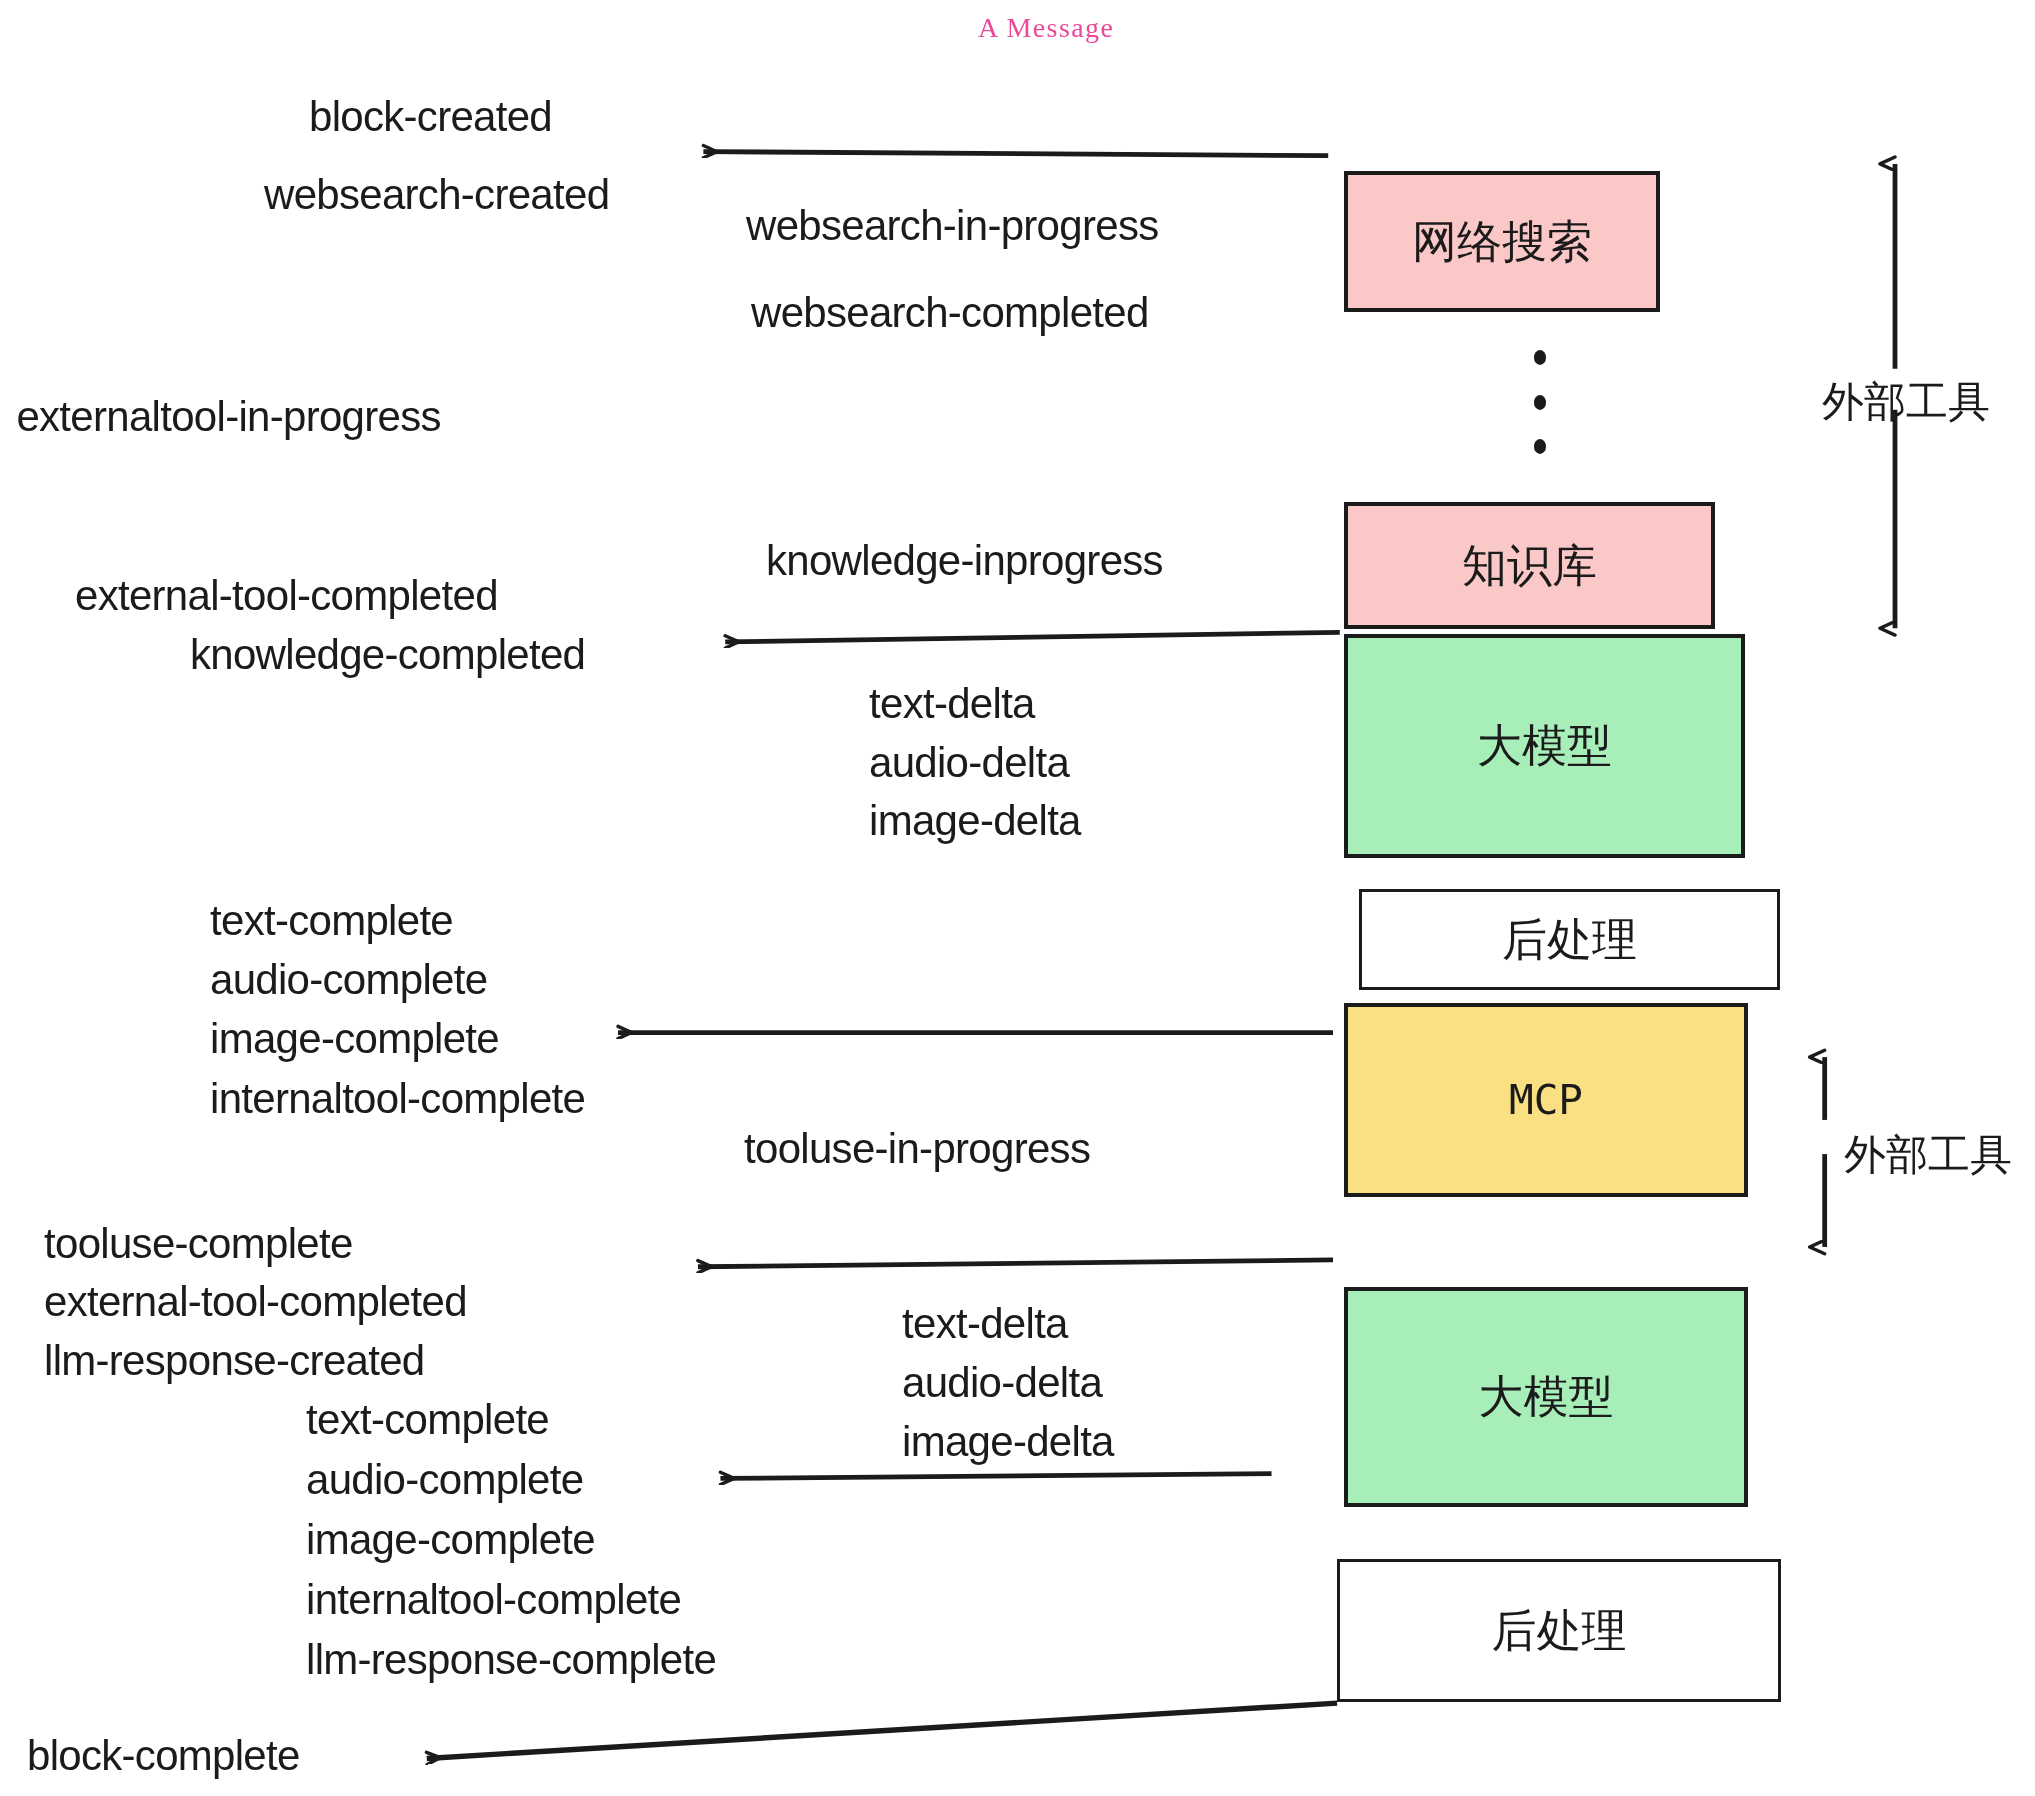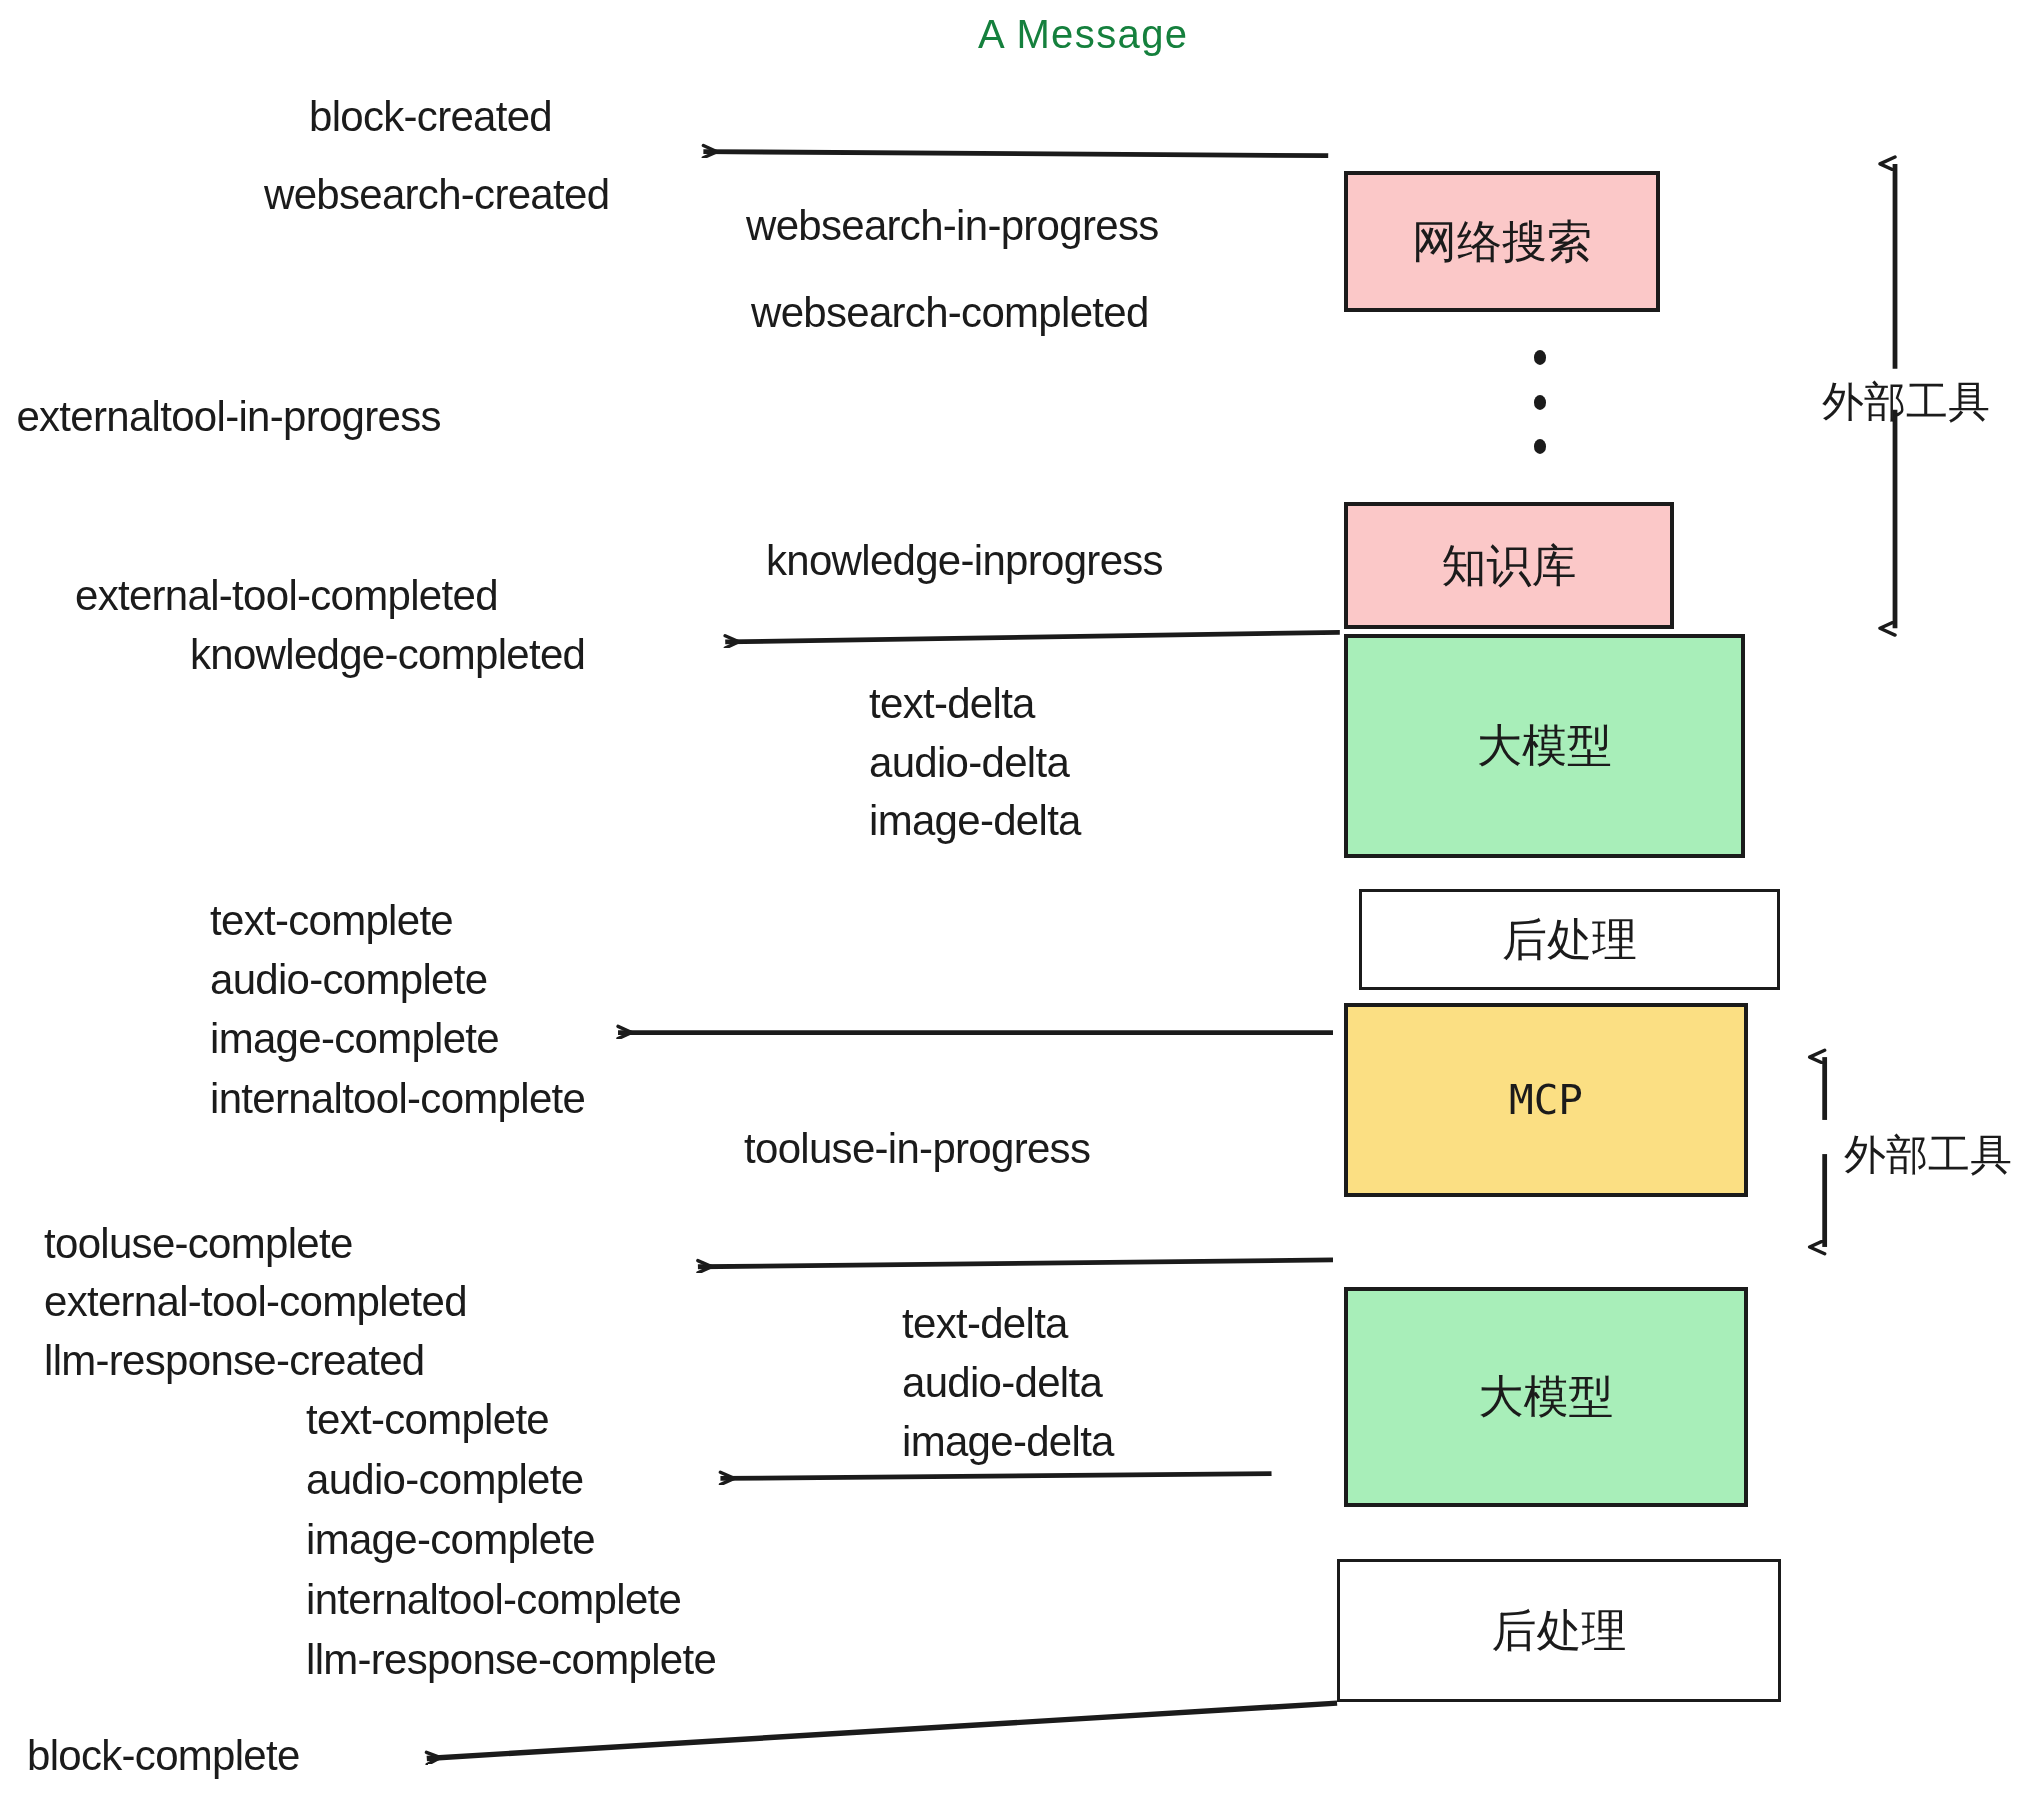--- a/index.html
+++ b/index.html
@@ -1,22 +1,22 @@
 <!DOCTYPE html>
 <html style="font-size:11px"><head>
 <meta charset="utf-8">
 <style>
   html,body{margin:0;padding:0;background:#ffffff;}
   body{width:2035px;height:1796px;position:relative;overflow:hidden;
        font-family:"DejaVu Sans Mono","Liberation Mono",monospace;color:#1a1a1a;}
   #stage{position:absolute;left:0;top:0;width:2035px;height:1796px;}
   .lbl{position:absolute;white-space:nowrap;font-family:Liberation Sans, sans-serif;
        font-size:42px;line-height:1;color:#1b1b1b;letter-spacing:-0.7px;}
-  .title{position:absolute;white-space:nowrap;font-family:Liberation Sans, sans-serif;
-         font-size:40px;color:#15803d;letter-spacing:1.4px;}
+  .title{position:absolute;white-space:nowrap;font-family:Liberation Serif, serif;
+         font-size:28px;color:#ec4899;letter-spacing:1.4px;}
   .box{position:absolute;box-sizing:border-box;border:4.1px solid #1b1b1b;
        display:flex;align-items:center;justify-content:center;
        font-family:"DejaVu Sans","Liberation Sans",sans-serif;font-size:45px;color:#1b1b1b;}
   .box.mcpbox{font-family:"DejaVu Sans Mono","Liberation Mono",monospace;font-size:41px;}
   .cnlbl{position:absolute;white-space:nowrap;font-family:"DejaVu Sans","Liberation Sans",sans-serif;
          font-size:42px;color:#1b1b1b;margin-top:8px;}
   .dot{position:absolute;width:12.3px;height:15px;background:#1b1b1b;border-radius:50%;}
   svg.layer{position:absolute;left:0;top:0;width:2035px;height:1796px;pointer-events:none;}
 </style>
 </head>
@@ -71,21 +71,21 @@
       <path d="M2672,1690 L2672,1826" fill="none" stroke="#1b1b1b" stroke-width="7" marker-end="url(#ahd)"></path>
     </g>
   </svg>
 
   <div class="title" style="left:978px;top:12.3px;">A Message</div>
 
   <div class="box" style="left:1344px;top:171px;width:316px;height:141px;background:#fbc8c8;">
     <span>网络搜索</span>
   </div>
 
-  <div class="box" style="left:1344px;top:502px;width:330px;height:127px;background:#fbc8c8;">
+  <div class="box" style="left:1344px;top:502px;width:371px;height:127px;background:#fbc8c8;">
     <span>知识库</span>
   </div>
 
   <div class="box" style="left:1344px;top:634px;width:401px;height:224px;background:#a8eeb9;">
     <span>大模型</span>
   </div>
 
   <div class="box" style="left:1359px;top:889px;width:421px;height:101px;background:#ffffff;border-width:3.4px;">
     <span>后处理</span>
   </div>

